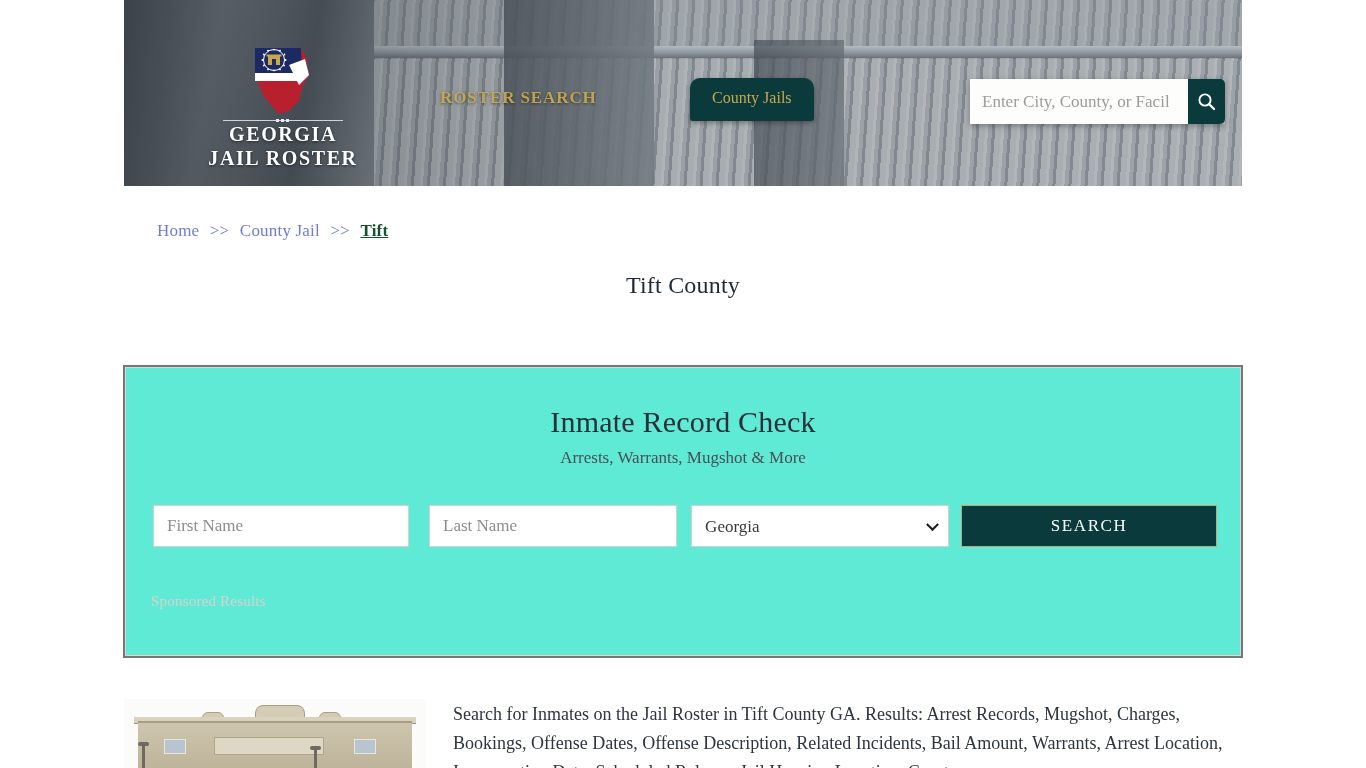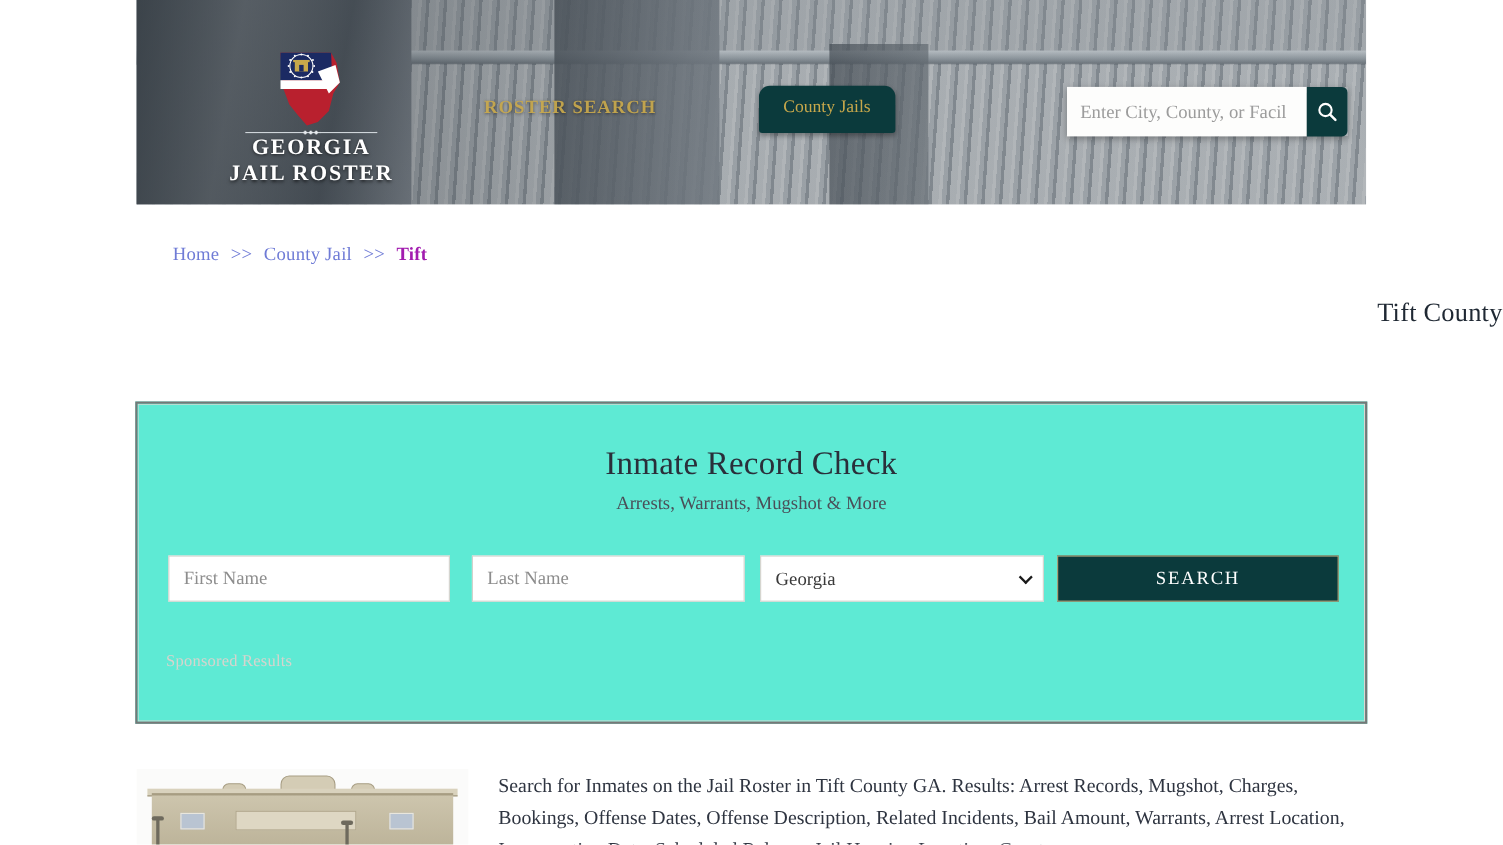--- a/index.html
+++ b/index.html
@@ -105,25 +105,25 @@
     border-radius:0 5px 5px 0;
   }
 
   
   .crumbs {
     position:absolute; left:157px; top:221px;
     font-size:17px; color:#6f7bd6; letter-spacing:.2px;
   }
   .crumbs a { color:#6f7bd6; text-decoration:none; cursor:pointer; }
   .crumbs .sep { color:#6f7bd6; margin:0 6px; }
-  .crumbs .cur { color:#a21caf; font-weight:700; }
+  .crumbs .cur { color:#14532d; font-weight:700;text-decoration:underline; }
 
   
   .page-title {
-    position:absolute; left:0; top:272px; width:1366px; text-align:right;
+    position:absolute; left:0; top:272px; width:1366px; text-align:center;
     font-size:24px; color:#1f2833; font-weight:400; letter-spacing:.2px;
   }
 
   
   .panel {
     position:absolute; left:123px; top:365px; width:1120px; height:293px;
     background:#5eead4; border:2px solid #777777;
     box-shadow:inset 0 0 0 1px #d8d7d1;
   }
   .panel-h1 {

